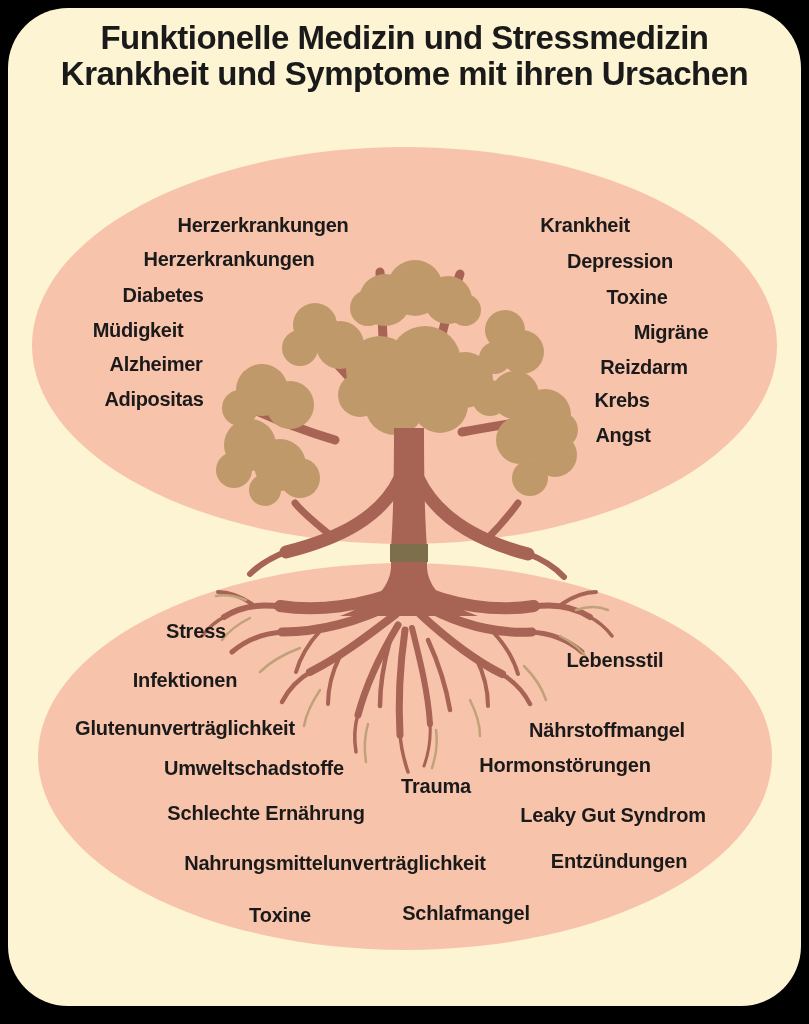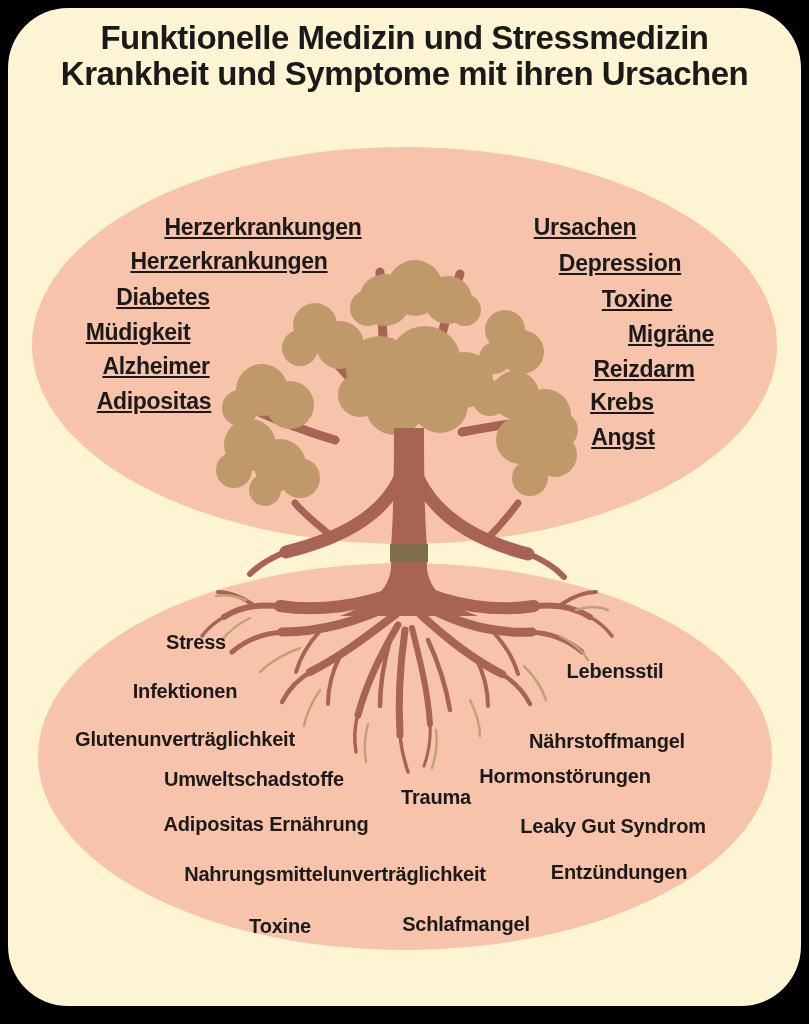--- a/index.html
+++ b/index.html
@@ -30,22 +30,22 @@
   .ellipse.bottom{left:38px;top:563px;width:734px;height:387px;}
   .title{
     position:absolute;left:0;top:20px;width:809px;
     text-align:center;color:var(--color-text);
     font-weight:bold;font-size:33px;line-height:36px;letter-spacing:-0.5px;
   }
   .lbl{
     position:absolute;white-space:nowrap;color:var(--color-text);
     font-weight:bold;transform:translateX(-50%);
   }
-  .disease{font-size:23px;letter-spacing:-0.3px;text-decoration:underline;}
-  .cause{font-size:20px;letter-spacing:-0.2px;margin-top:11px;}
+  .disease{font-size:20px;letter-spacing:-0.3px;}
+  .cause{font-size:20px;letter-spacing:-0.2px;}
   svg.tree{position:absolute;left:0;top:0;}
   .stems path,.branches path,.roots path{
     stroke:var(--color-trunk);fill:none;stroke-linecap:round;
   }
   .foliage circle{fill:var(--color-foliage);}
   .trunk-shape{fill:var(--color-trunk);}
   .trunk-band-rect{fill:var(--color-trunk_band);}
   .accents path{stroke:var(--color-root_accent);fill:none;stroke-linecap:round;stroke-width:2.5;}
 </style>
 </head>
@@ -167,35 +167,35 @@
     </g>
   </svg>
 
   <span class="lbl disease" style="left:263px;top:214px">Herzerkrankungen</span>
   <span class="lbl disease" style="left:229px;top:248px">Herzerkrankungen</span>
   <span class="lbl disease" style="left:163px;top:284px">Diabetes</span>
   <span class="lbl disease" style="left:138px;top:319px">Müdigkeit</span>
   <span class="lbl disease" style="left:156px;top:353px">Alzheimer</span>
   <span class="lbl disease" style="left:154px;top:388px">Adipositas</span>
 
-  <span class="lbl disease" style="left:585px;top:214px">Ursachen</span>
+  <span class="lbl disease" style="left:585px;top:214px">Krankheit</span>
   <span class="lbl disease" style="left:620px;top:250px">Depression</span>
   <span class="lbl disease" style="left:637px;top:286px">Toxine</span>
   <span class="lbl disease" style="left:671px;top:321px">Migräne</span>
   <span class="lbl disease" style="left:644px;top:356px">Reizdarm</span>
   <span class="lbl disease" style="left:622px;top:389px">Krebs</span>
   <span class="lbl disease" style="left:623px;top:424px">Angst</span>
 
   <span class="lbl cause" style="left:196px;top:620px">Stress</span>
   <span class="lbl cause" style="left:615px;top:649px">Lebensstil</span>
   <span class="lbl cause" style="left:185px;top:669px">Infektionen</span>
   <span class="lbl cause" style="left:185px;top:717px">Glutenunverträglichkeit</span>
   <span class="lbl cause" style="left:607px;top:719px">Nährstoffmangel</span>
   <span class="lbl cause" style="left:254px;top:757px">Umweltschadstoffe</span>
   <span class="lbl cause" style="left:565px;top:754px">Hormonstörungen</span>
   <span class="lbl cause" style="left:436px;top:775px">Trauma</span>
-  <span class="lbl cause" style="left:266px;top:802px">Adipositas Ernährung</span>
+  <span class="lbl cause" style="left:266px;top:802px">Schlechte Ernährung</span>
   <span class="lbl cause" style="left:613px;top:804px">Leaky Gut Syndrom</span>
   <span class="lbl cause" style="left:335px;top:852px">Nahrungsmittelunverträglichkeit</span>
   <span class="lbl cause" style="left:619px;top:850px">Entzündungen</span>
   <span class="lbl cause" style="left:280px;top:904px">Toxine</span>
   <span class="lbl cause" style="left:466px;top:902px">Schlafmangel</span>
 </div>
 
 </body></html>

